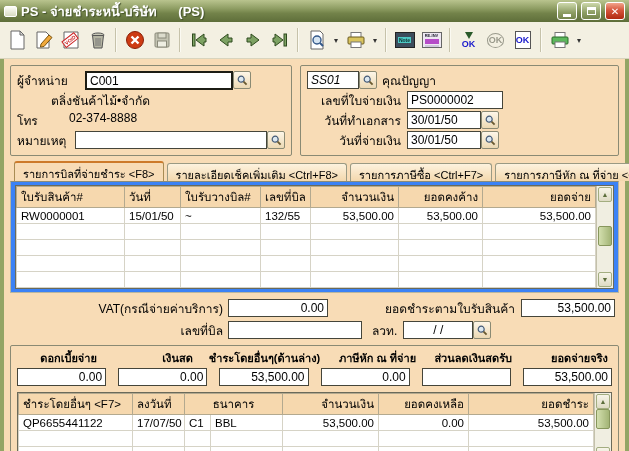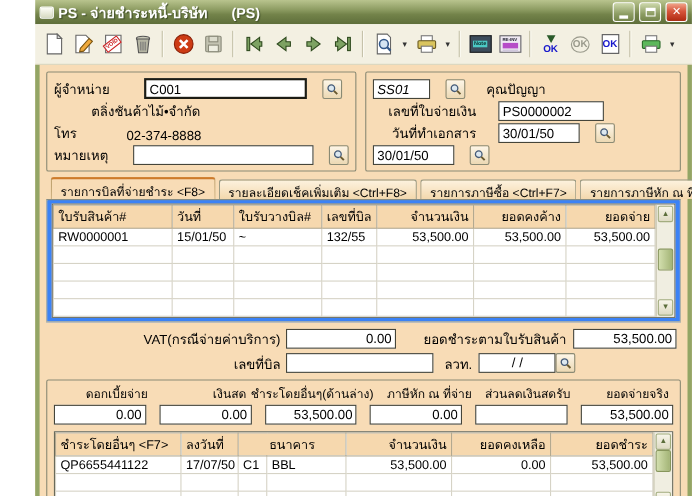--- a/index.html
+++ b/index.html
@@ -1,18 +1,18 @@
 <!DOCTYPE html>
 <html><head>
 <meta charset="utf-8">
 <style>
   html,body{margin:0;padding:0;width:629px;height:451px;overflow:hidden;
     font-family:"Liberation Sans","DejaVu Sans",sans-serif;font-size:12px;background:#fff;}
   *{box-sizing:border-box;}
-  #root{width:629px;height:451px;display:flex;flex-direction:column;padding-left:32px;}
+  #root{width:629px;height:451px;display:flex;flex-direction:column;}
 
   
   .titlebar{height:22px;flex:0 0 22px;display:flex;align-items:center;padding:0 4px;gap:4px;
     background:linear-gradient(180deg,#b9c48e 0%,#8d9c62 40%,#73834a 60%,#5e6e3a 100%);}
   .win-icon{width:13px;height:11px;background:linear-gradient(#fdfdf8,#d7dbc2);border:1px solid #fff;
     border-radius:2px;flex:0 0 13px;}
   .title-text{color:#fff;font-weight:bold;font-size:13px;white-space:pre;flex:1;
     text-shadow:1px 1px 1px #42502a;overflow:hidden;}
   .winbtn{width:20px;height:18px;border-radius:3px;border:1px solid #fff;display:flex;
     align-items:center;justify-content:center;color:#fff;font-size:10px;font-weight:bold;}
@@ -47,21 +47,21 @@
     align-items:center;justify-content:center;}
 
   
   .client{flex:1;background:#f8dcb6;border-left:4px solid #93a565;border-right:4px solid #93a565;
     border-bottom:4px solid #93a565;padding:6px 6px 4px;display:flex;flex-direction:column;}
 
   .toprow{display:flex;gap:8px;flex:0 0 84px;}
   .groupbox{border:1px solid #8a8a74;border-radius:2px;padding:4px 6px;background:#f8dcb6;}
   .gb-left{width:282px;flex:0 0 282px;}
   .gb-right{flex:1;}
-  .frow{display:flex;align-items:flex-end;margin:1px 0;height:19px;gap:14px;}
+  .frow{display:flex;align-items:flex-start;margin:1px 0;height:19px;}
   .flabel{white-space:nowrap;}
   .input{border:1px solid #45453a;background:#fff;height:18px;font-size:12px;padding:0 3px;
     font-family:"Liberation Sans","DejaVu Sans",sans-serif;}
   .input.focus{border:2px solid #1c1c14;height:19px;}
   .num{text-align:right;}
   .searchbtn{width:18px;height:18px;border:1px solid #8a8a74;border-radius:2px;
     background:linear-gradient(#fdf6e8,#ecd9b4);display:flex;align-items:center;justify-content:center;flex:0 0 18px;}
 
   
   .tabs{display:flex;align-items:flex-end;margin-top:5px;gap:3px;height:20px;flex:0 0 20px;padding-left:4px;}
@@ -87,21 +87,21 @@
   .sthumb{height:20px;flex:0 0 20px;background:linear-gradient(90deg,#d3dfae,#a3b476);
     border:1px solid #87965c;border-radius:2px;}
   .sspace{flex:1;}
 
   
   .vatrow{display:flex;align-items:center;margin-top:5px;height:20px;flex:0 0 20px;}
   .billrow{display:flex;align-items:center;margin-top:2px;height:20px;flex:0 0 20px;}
 
   
   .gb-bottom{margin-top:5px;flex:1;display:flex;flex-direction:column;padding:3px 6px 4px;}
-  .sumlabels{display:flex;flex:0 0 15px;}
+  .sumlabels{display:flex;gap:12px;flex:0 0 15px;font-weight:bold;}
   .sumlabels div{flex:1;text-align:right;font-size:11px;white-space:nowrap;overflow:visible;padding-right:4px;}
   .suminputs{display:flex;gap:12px;flex:0 0 20px;margin-top:1px;}
   .suminputs input{flex:1;width:40px;}
   .grid2wrap{margin-top:4px;flex:1;display:flex;border:1px solid #6a6a5a;background:#fff;overflow:hidden;}
 </style>
 </head>
 <body>
 
 <div id="root">
 
@@ -297,20 +297,21 @@
           <span class="flabel" style="width:100px;text-align:right;padding-right:6px;">วันที่ทำเอกสาร</span>
           <input class="input" style="width: 74px;" value="30/01/50">
           <span class="searchbtn">
             <svg width="11" height="11" viewBox="0 0 11 11">
                 <circle cx="4.2" cy="4.2" r="3" fill="#dce8f0" stroke="#445a77" stroke-width="1.2"></circle>
                 <path d="M6.6 6.6 l3 3" stroke="#6a5a30" stroke-width="1.8"></path>
               </svg>
           </span>
         </div>
         <div class="frow">
+          <span class="flabel" style="width:100px;text-align:right;padding-right:6px;">วันที่จ่ายเงิน</span>
           <input class="input" style="width: 74px;" value="30/01/50">
           <span class="searchbtn">
             <svg width="11" height="11" viewBox="0 0 11 11">
                 <circle cx="4.2" cy="4.2" r="3" fill="#dce8f0" stroke="#445a77" stroke-width="1.2"></circle>
                 <path d="M6.6 6.6 l3 3" stroke="#6a5a30" stroke-width="1.8"></path>
               </svg>
           </span>
         </div>
       </div>
     </div>

